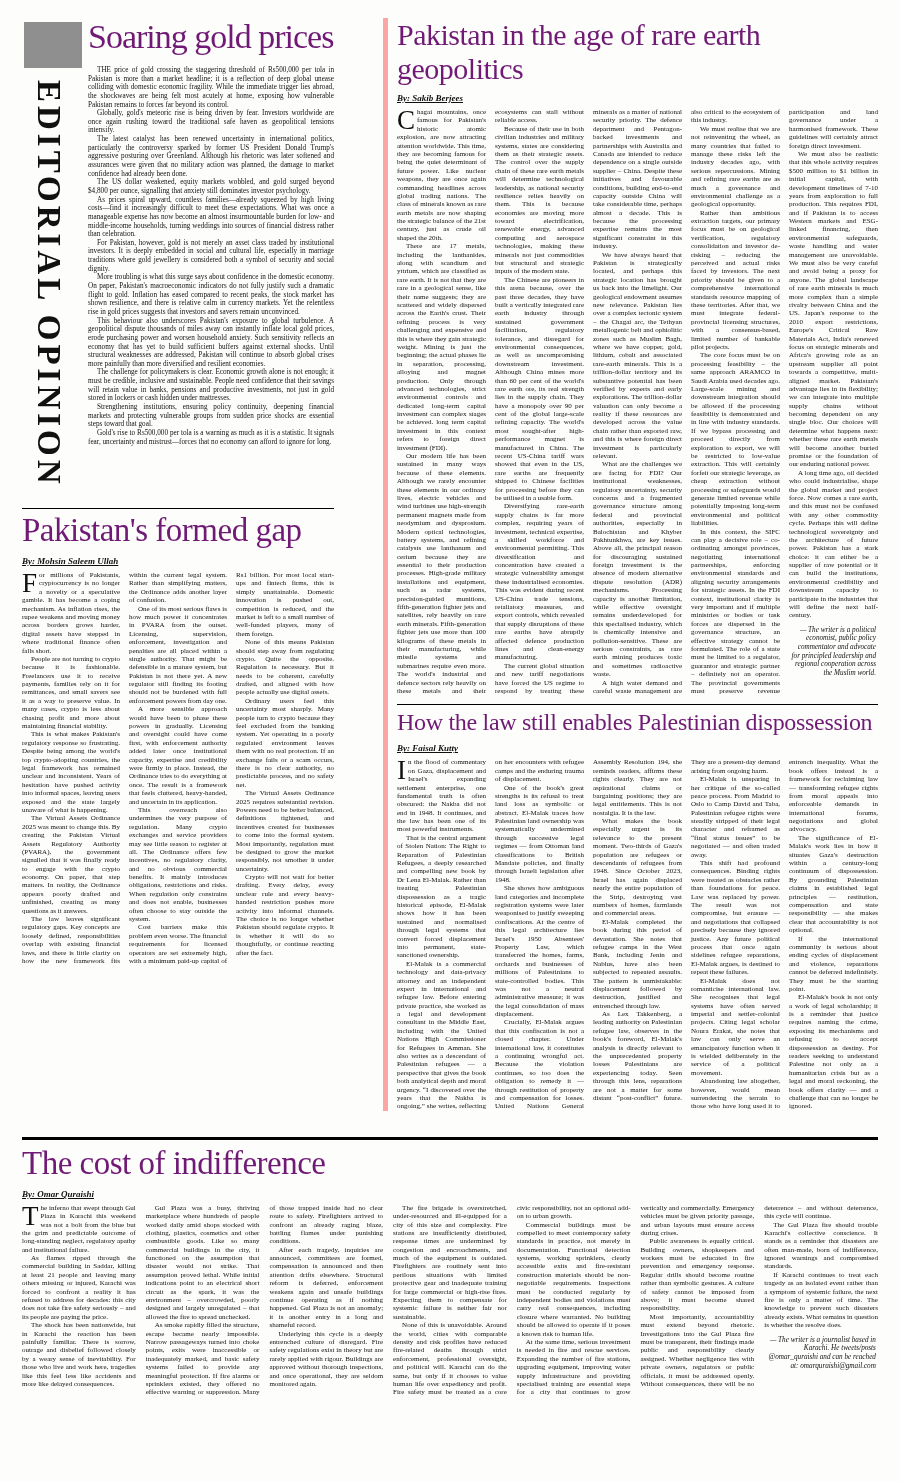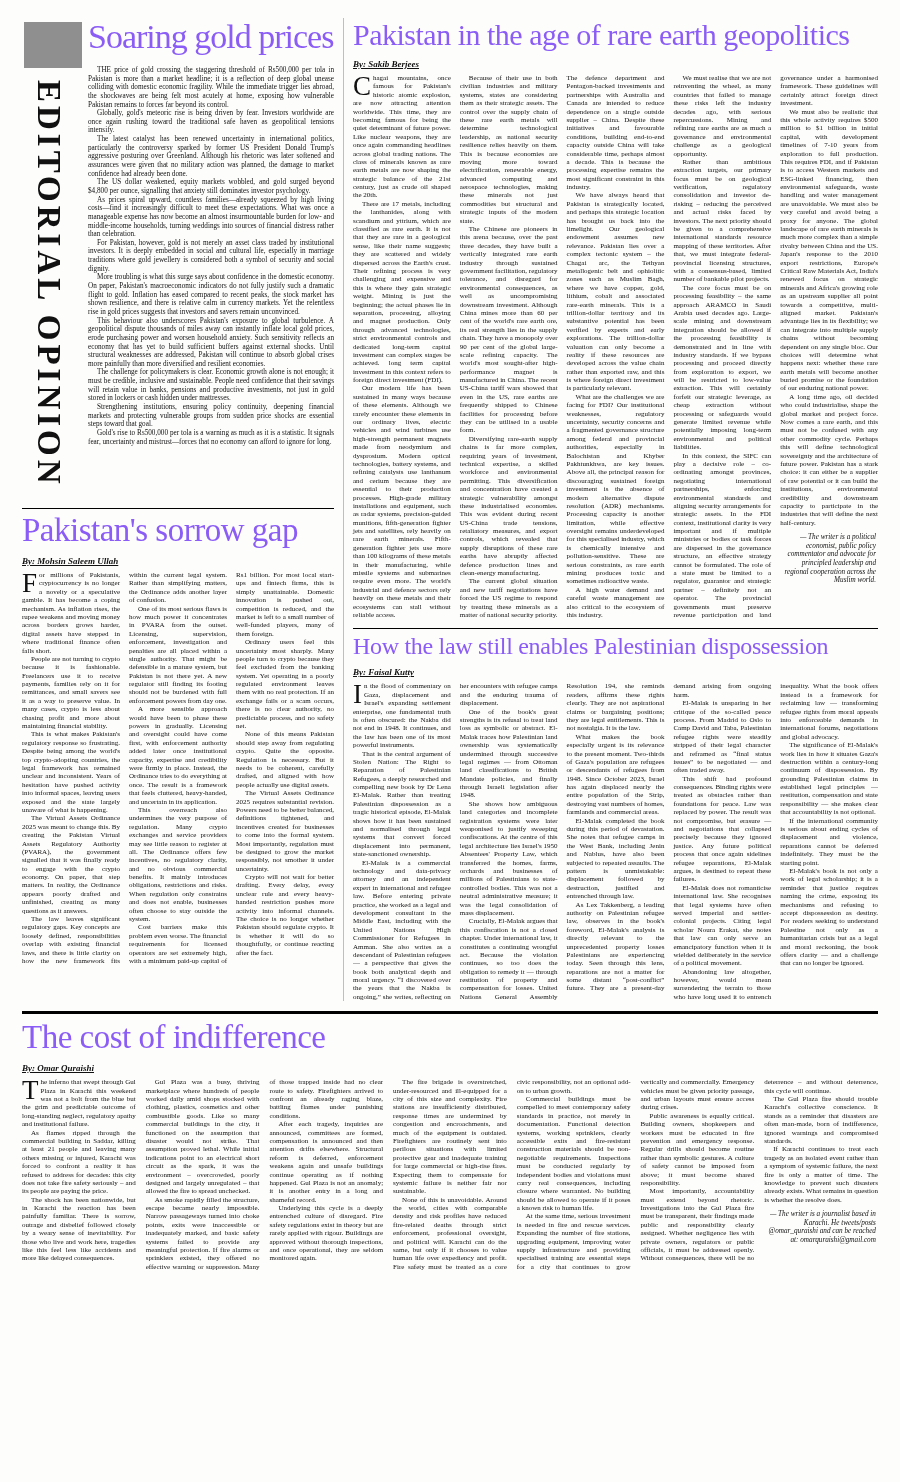--- a/index.html
+++ b/index.html
@@ -8,46 +8,46 @@
   
   .masthead{background:#8a8a8a;color:#fff;font-family:"Liberation Sans",sans-serif;
             font-weight:bold;font-size:27px;letter-spacing:1px;padding:9px 14px;}
   .blackbar{height:13px;background:#000;margin-top:5px;}
   .dateline{font-family:"Liberation Sans",sans-serif;font-weight:bold;font-size:15px;
             text-align:right;margin:6px 0 0;padding-bottom:4px;border-bottom:2px solid #000;}
   
   .body{font-size:7px;line-height:1.2;text-align:justify;}
   .body p{margin:0;text-indent:9px;}
   .body p.lead{text-indent:0;}
-  h1{font-weight:normal;margin:0;color:#8b5cf6;}
+  h1{font-weight:normal;margin:0;color:#701a75;}
   .byline{font-size:9px;font-weight:bold;text-decoration:underline;margin:7px 0 5px;font-style:italic;}
   .dropcap{float:left;font-size:27px;line-height:.8;padding:2px 2px 0 0;}
   .sig{font-style:italic;text-align:right;font-size:7.2px;margin-top:6px;padding-right:2px;}
   .sig p{text-indent:0;margin:0;}
   
   .topgrid{display:flex;margin-top:6px;}
   .left-col{width:312px;flex:none;padding-right:9px;}
-  .right-col{flex:1;border-left:1px solid #fca5a5;padding-left:9px;}
+  .right-col{flex:1;border-left:5px solid #fca5a5;padding-left:9px;margin-left:40px;}
   .gold-row{display:flex;}
   .ed-strip{width:66px;flex:none;}
   .ed-box{width:58px;height:46px;background:#8f8f8f;margin:4px 0 12px 2px;}
   .ed-label{writing-mode:vertical-rl;font-weight:bold;font-size:33px;letter-spacing:4px;
             height:420px;margin-left:8px;white-space:nowrap;}
   .gold{flex:1;}
   .gold h1{font-size:34px;letter-spacing:-1px;margin-bottom:10px;}
   .gold .body{font-size:7.2px;}
   .rare h1{font-size:30px;letter-spacing:-.5px;}
   .cols5{column-count:5;column-gap:9px;}
   .cols3{column-count:3;column-gap:9px;}
   .cols7{column-count:7;column-gap:10px;}
   .crypto{border-top:1px solid #000;margin-top:8px;padding-top:3px;}
   .crypto h1{font-size:33px;letter-spacing:-.5px;}
   .palestine{border-top:1px solid #000;margin-top:9px;padding-top:4px;}
   .palestine h1{font-size:24px;letter-spacing:-.3px;}
-  .cost{border-top:3px solid #000;margin-top:10px;padding-top:5px;}
+  .cost{border-top:3px solid #000;margin-top:26px;padding-top:5px;}
   .cost h1{font-size:33px;letter-spacing:-.5px;}
 </style>
 </head>
 <body>
 
 <div class="page">
 
 
   <div class="topgrid">
 
@@ -69,35 +69,35 @@
               <p>More troubling is what this surge says about confidence in the domestic economy. On paper, Pakistan's macroeconomic indicators do not fully justify such a dramatic flight to gold. Inflation has eased compared to recent peaks, the stock market has shown resilience, and there is relative calm in currency markets. Yet the relentless rise in gold prices suggests that investors and savers remain unconvinced.</p>
               <p>This behaviour also underscores Pakistan's exposure to global turbulence. A geopolitical dispute thousands of miles away can instantly inflate local gold prices, erode purchasing power and worsen household anxiety. Such sensitivity reflects an economy that has yet to build sufficient buffers against external shocks. Until structural weaknesses are addressed, Pakistan will continue to absorb global crises more painfully than more diversified and resilient economies.</p>
               <p>The challenge for policymakers is clear. Economic growth alone is not enough; it must be credible, inclusive and sustainable. People need confidence that their savings will retain value in banks, pensions and productive investments, not just in gold stored in lockers or cash hidden under mattresses.</p>
               <p>Strengthening institutions, ensuring policy continuity, deepening financial markets and protecting vulnerable groups from sudden price shocks are essential steps toward that goal.</p>
               <p>Gold's rise to Rs500,000 per tola is a warning as much as it is a statistic. It signals fear, uncertainty and mistrust—forces that no economy can afford to ignore for long.</p>
             </div>
         </article>
       </div>
 
       <article class="crypto">
-        <h1>Pakistan's sorrow gap</h1>
+        <h1>Pakistan's formed gap</h1>
         <div class="byline">By: Mohsin Saleem Ullah</div>
         <div class="body cols3">
           <p class="lead"><span class="dropcap">F</span><span>or millions of Pakistanis, cryptocurrency is no longer a novelty or a speculative gamble. It has become a coping mechanism. As inflation rises, the rupee weakens and moving money across borders grows harder, digital assets have stepped in where traditional finance often falls short.</span></p>
           <div>
               <p>People are not turning to crypto because it is fashionable. Freelancers use it to receive payments, families rely on it for remittances, and small savers see it as a way to preserve value. In many cases, crypto is less about chasing profit and more about maintaining financial stability.</p>
               <p>This is what makes Pakistan's regulatory response so frustrating. Despite being among the world's top crypto-adopting countries, the legal framework has remained unclear and inconsistent. Years of hesitation have pushed activity into informal spaces, leaving users exposed and the state largely unaware of what is happening.</p>
               <p>The Virtual Assets Ordinance 2025 was meant to change this. By creating the Pakistan Virtual Assets Regulatory Authority (PVARA), the government signalled that it was finally ready to engage with the crypto economy. On paper, that step matters. In reality, the Ordinance appears poorly drafted and unfinished, creating as many questions as it answers.</p>
               <p>The law leaves significant regulatory gaps. Key concepts are loosely defined, responsibilities overlap with existing financial laws, and there is little clarity on how the new framework fits within the current legal system. Rather than simplifying matters, the Ordinance adds another layer of confusion.</p>
               <p>One of its most serious flaws is how much power it concentrates in PVARA from the outset. Licensing, supervision, enforcement, investigation and penalties are all placed within a single authority. That might be defensible in a mature system, but Pakistan is not there yet. A new regulator still finding its footing should not be burdened with full enforcement powers from day one.</p>
               <p>A more sensible approach would have been to phase these powers in gradually. Licensing and oversight could have come first, with enforcement authority added later once institutional capacity, expertise and credibility were firmly in place. Instead, the Ordinance tries to do everything at once. The result is a framework that feels cluttered, heavy-handed, and uncertain in its application.</p>
               <p>This overreach also undermines the very purpose of regulation. Many crypto exchanges and service providers may see little reason to register at all. The Ordinance offers few incentives, no regulatory clarity, and no obvious commercial benefits. It mainly introduces obligations, restrictions and risks. When regulation only constrains and does not enable, businesses often choose to stay outside the system.</p>
               <p>Cost barriers make this problem even worse. The financial requirements for licensed operators are set extremely high, with a minimum paid-up capital of Rs1 billion. For most local start-ups and fintech firms, this is simply unattainable. Domestic innovation is pushed out, competition is reduced, and the market is left to a small number of well-funded players, many of them foreign.</p>
+              <p>None of this means Pakistan should step away from regulating crypto. Quite the opposite. Regulation is necessary. But it needs to be coherent, carefully drafted, and aligned with how people actually use digital assets.</p>
               <p>Ordinary users feel this uncertainty most sharply. Many people turn to crypto because they feel excluded from the banking system. Yet operating in a poorly regulated environment leaves them with no real protection. If an exchange fails or a scam occurs, there is no clear authority, no predictable process, and no safety net.</p>
-              <p>None of this means Pakistan should step away from regulating crypto. Quite the opposite. Regulation is necessary. But it needs to be coherent, carefully drafted, and aligned with how people actually use digital assets.</p>
               <p>The Virtual Assets Ordinance 2025 requires substantial revision. Powers need to be better balanced, definitions tightened, and incentives created for businesses to come into the formal system. Most importantly, regulation must be designed to grow the market responsibly, not smother it under uncertainty.</p>
               <p>Crypto will not wait for better drafting. Every delay, every unclear rule and every heavy-handed restriction pushes more activity into informal channels. The choice is no longer whether Pakistan should regulate crypto. It is whether it will do so thoughtfully, or continue reacting after the fact.</p>
             </div>
         </div>
       </article>
     </div>
 
     <div class="right-col">
       <article class="rare">
         <h1>Pakistan in the age of rare earth geopolitics</h1>

